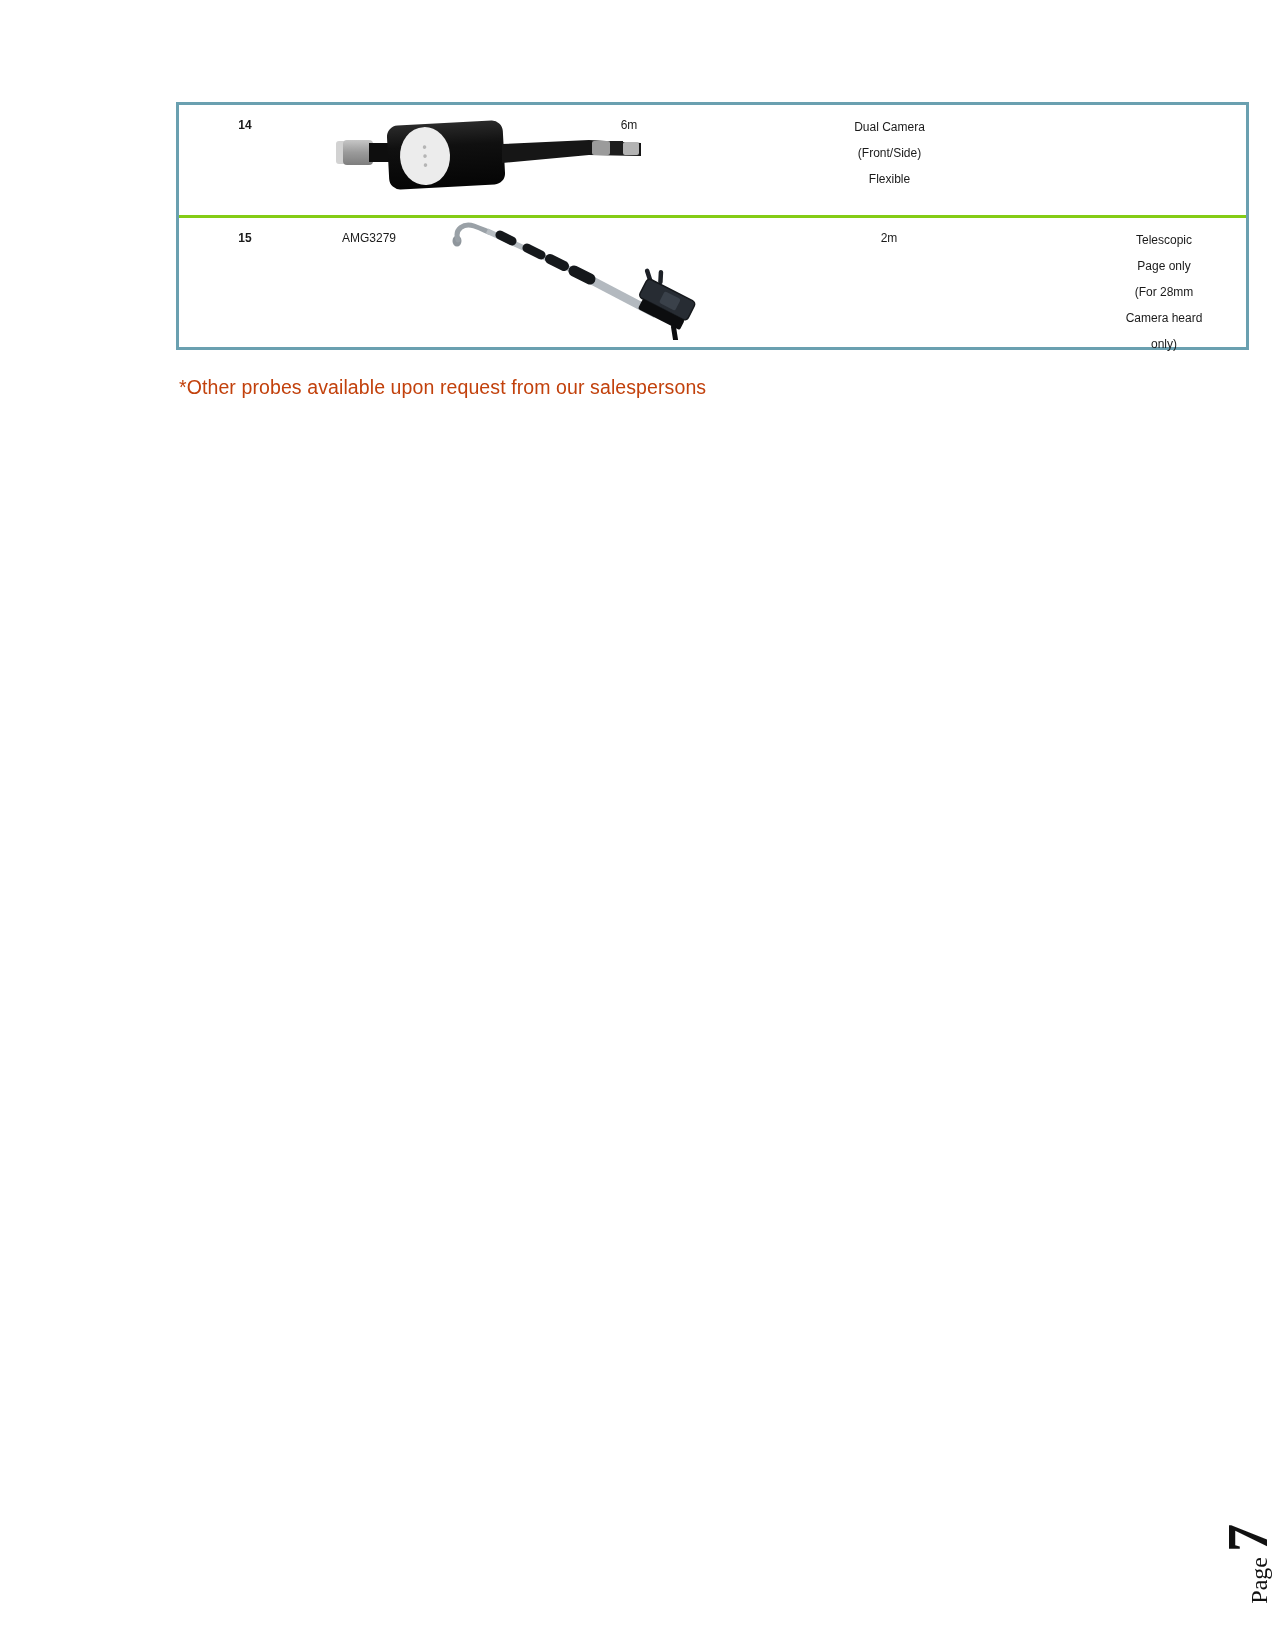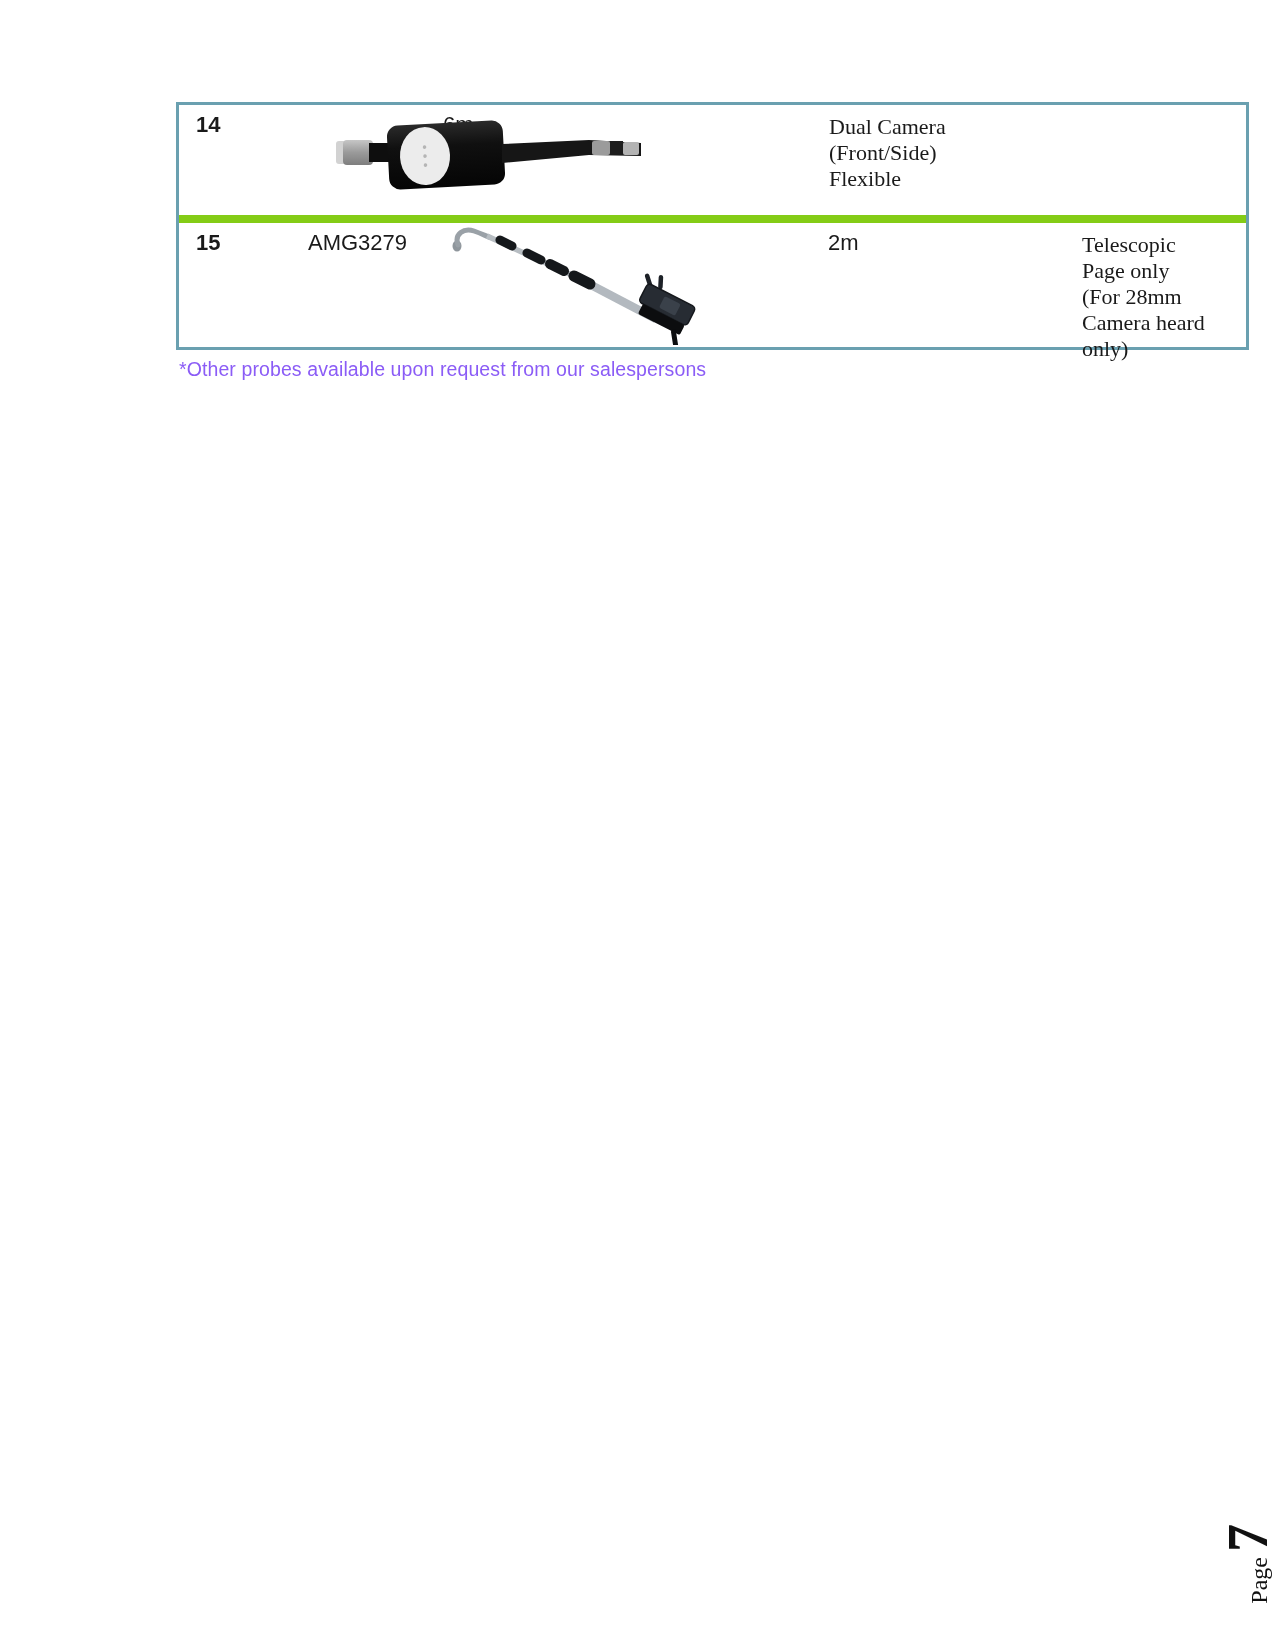--- a/index.html
+++ b/index.html
@@ -15,38 +15,38 @@
     position:absolute; left:176px; top:102px; width:1073px;
     box-sizing:border-box;
     border:3px solid #6aa0b0;
   }
   .t-row {
     display:grid;
     grid-template-columns:115px 136px 385px 135px 118px 1fr;
     box-sizing:border-box;
   }
   .t-row.r1 { height:110px; }
-  .t-row.r2 { height:132px; border-top:8px solid #84cc16; }
+  .t-row.r2 { height:132px; border-top:3px solid #84cc16; }
 
-  .cell { box-sizing:border-box; font-size:22px; padding-top:9px; line-height:22px; }
+  .cell { box-sizing:border-box; font-size:12px; padding-top:9px; line-height:22px;text-align:center; }
   .cell-num  { padding-left:17px; font-weight:bold; }
   .cell-code { padding-left:14px; }
   .cell-img  { position:relative; padding:0; }
   .cell-len  { padding-left:13px; }
   .cell-dia  { padding-left:12px; }
-  .cell-desc { padding-left:14px; line-height:26px; white-space:pre-line;font-family:Liberation Serif, serif; }
+  .cell-desc { padding-left:14px; line-height:26px; white-space:pre-line; }
 
   .photo-svg { position:absolute; }
   .photo-r1  { left:15px; top:3px; }
   .photo-r2  { left:12px; top:4px; }
 
   
   .footnote {
-    position:absolute; left:179px; top:358px;
-    font-size:19.5px; letter-spacing:0.1px; color:#8b5cf6;
+    position:absolute; left:179px; top:376px;
+    font-size:19.5px; letter-spacing:0.1px; color:#c2410c;
   }
 
   
   .page-footer {
     position:absolute; left:1172px; top:1568px;
     width:160px; height:72px;
     transform:rotate(-90deg);
     transform-origin:50% 50%;
     text-align:right;
     white-space:nowrap;

